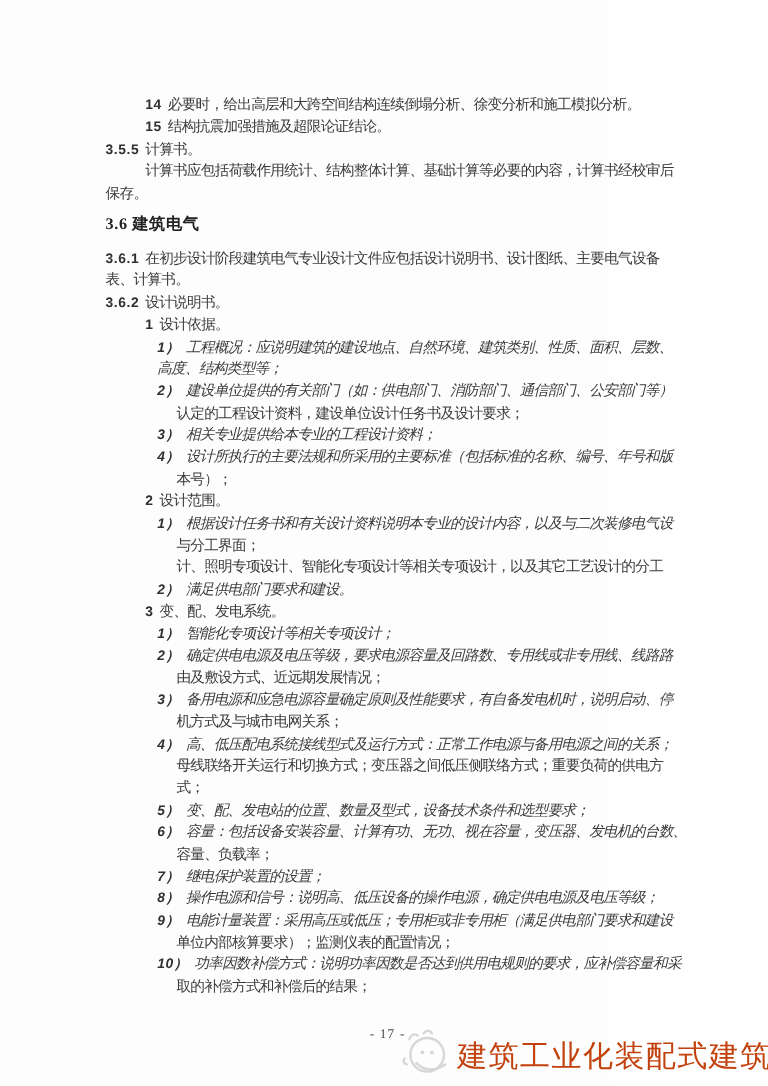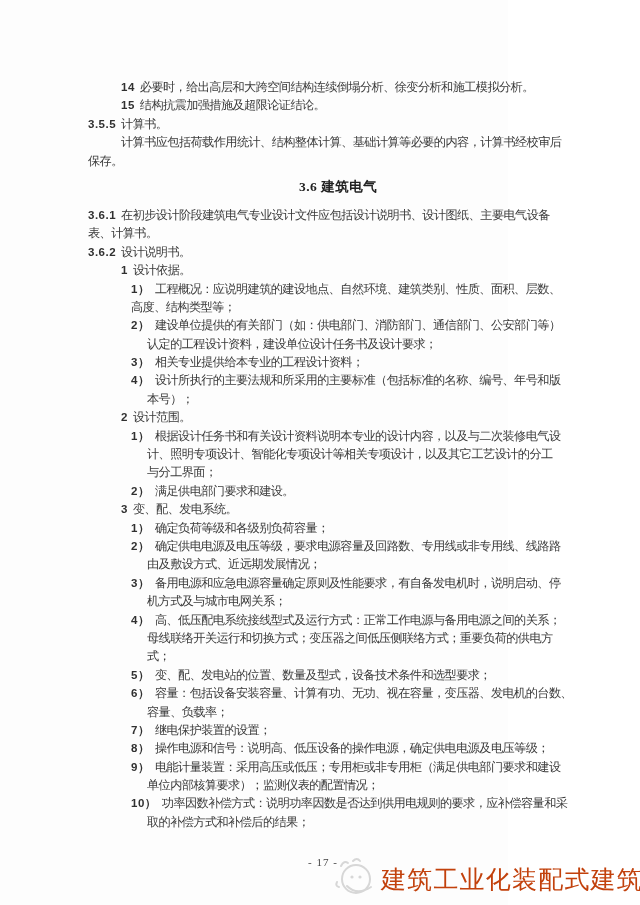--- a/index.html
+++ b/index.html
@@ -22,34 +22,33 @@
     font-size: 12.2px;
     letter-spacing: -0.6px;
   }
   .line {
     line-height: 18.4px;
     height: 18.4px;
     white-space: nowrap;
   }
   .i0 { padding-left: 0; }
   .i1 { padding-left: 33px; }
-  .i2 { padding-left: 43px; }
+  .i2 { padding-left: 43px; font-style: italic; }
   .i3 { padding-left: 59px; }
   .mk {
     font-family: "Liberation Sans", "DejaVu Sans", sans-serif;
     font-weight: bold;
     font-size: 11.5px;
     letter-spacing: 0.5px;
     color: #303030;
     margin-right: 5px;
   }
   .heading {
     margin: 7px 0 9px 0;
     padding: 0;
-    text-align: center;
     font-size: 13.5px;
     font-weight: bold;
     letter-spacing: 0.5px;
     color: #222222;
     line-height: 20px;
     height: 20px;
   }
   .footer {
     position: absolute;
     left: 3px; top: 852px;
@@ -97,25 +96,25 @@
         <div class="line i1"><span class="mk">1</span><span>设计依据。</span></div>
         <div class="line i2"><span class="mk">1）</span><span>工程概况：应说明建筑的建设地点、自然环境、建筑类别、性质、面积、层数、</span></div>
         <div class="line i2"><span>高度、结构类型等；</span></div>
         <div class="line i2"><span class="mk">2）</span><span>建设单位提供的有关部门（如：供电部门、消防部门、通信部门、公安部门等）</span></div>
         <div class="line i3"><span>认定的工程设计资料，建设单位设计任务书及设计要求；</span></div>
         <div class="line i2"><span class="mk">3）</span><span>相关专业提供给本专业的工程设计资料；</span></div>
         <div class="line i2"><span class="mk">4）</span><span>设计所执行的主要法规和所采用的主要标准（包括标准的名称、编号、年号和版</span></div>
         <div class="line i3"><span>本号）；</span></div>
         <div class="line i1"><span class="mk">2</span><span>设计范围。</span></div>
         <div class="line i2"><span class="mk">1）</span><span>根据设计任务书和有关设计资料说明本专业的设计内容，以及与二次装修电气设</span></div>
+        <div class="line i3"><span>与分工界面；</span></div>
         <div class="line i3"><span>计、照明专项设计、智能化专项设计等相关专项设计，以及其它工艺设计的分工</span></div>
-        <div class="line i3"><span>与分工界面；</span></div>
         <div class="line i2"><span class="mk">2）</span><span>满足供电部门要求和建设。</span></div>
         <div class="line i1"><span class="mk">3</span><span>变、配、发电系统。</span></div>
-        <div class="line i2"><span class="mk">1）</span><span>确定负荷等级和各级别负荷容量；</span></div>
+        <div class="line i2"><span class="mk">1）</span><span>智能化专项设计等相关专项设计；</span></div>
         <div class="line i2"><span class="mk">2）</span><span>确定供电电源及电压等级，要求电源容量及回路数、专用线或非专用线、线路路</span></div>
         <div class="line i3"><span>由及敷设方式、近远期发展情况；</span></div>
         <div class="line i2"><span class="mk">3）</span><span>备用电源和应急电源容量确定原则及性能要求，有自备发电机时，说明启动、停</span></div>
         <div class="line i3"><span>机方式及与城市电网关系；</span></div>
         <div class="line i2"><span class="mk">4）</span><span>高、低压配电系统接线型式及运行方式：正常工作电源与备用电源之间的关系；</span></div>
         <div class="line i3"><span>母线联络开关运行和切换方式；变压器之间低压侧联络方式；重要负荷的供电方</span></div>
         <div class="line i3"><span>式；</span></div>
         <div class="line i2"><span class="mk">5）</span><span>变、配、发电站的位置、数量及型式，设备技术条件和选型要求；</span></div>
         <div class="line i2"><span class="mk">6）</span><span>容量：包括设备安装容量、计算有功、无功、视在容量，变压器、发电机的台数、</span></div>
         <div class="line i3"><span>容量、负载率；</span></div>

